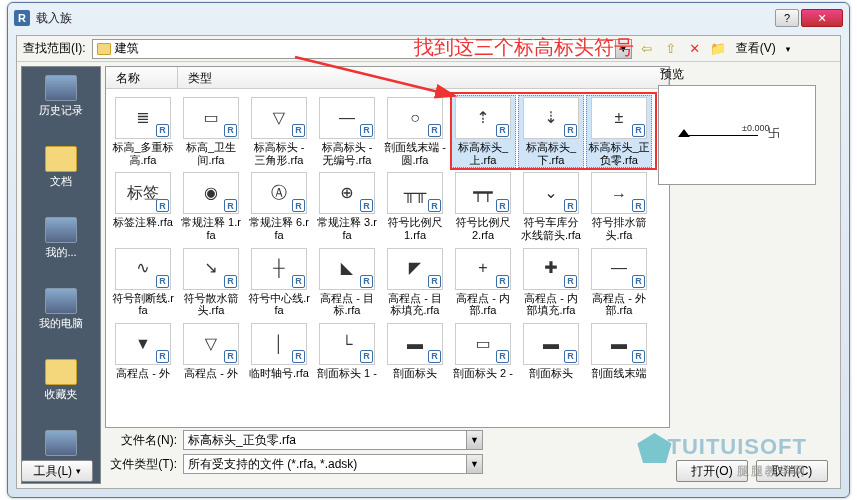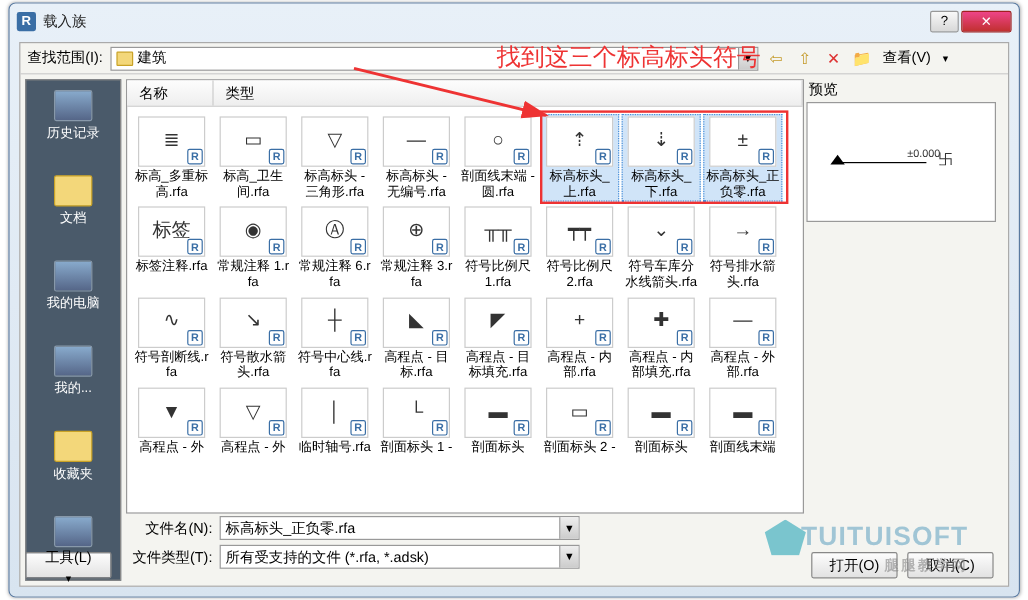--- a/index.html
+++ b/index.html
@@ -46,32 +46,32 @@
 .fp-header .col.type { flex: 1; }
 .fp-grid { flex: 1; overflow: auto; padding: 6px 4px 4px 4px; display: flex; flex-wrap: wrap; align-content: flex-start; gap: 2px 2px; position: relative; }
 .file-item { width: 66px; display: flex; flex-direction: column; align-items: center; font-size: 11px; text-align: center; padding: 2px; cursor: pointer; line-height: 1.15; }
 .file-item .thumb { width: 56px; height: 42px; border: 1px solid #ccc; background: #fff; margin-bottom: 2px; position: relative; display:flex; align-items:center; justify-content:center; font-size: 16px; color:#333; overflow:hidden; }
 .file-item .thumb .rbadge { position: absolute; right: 1px; bottom: 1px; width: 13px; height: 13px; background: #fff; border: 1px solid #3a6ea5; color: #3a6ea5; font-size: 9px; font-weight: bold; display:flex; align-items:center; justify-content:center; border-radius: 2px; }
 .file-item .fname { max-width: 64px; word-break: break-all; }
 .file-item.selected { background: #d0e4f8; border: 1px dotted #4a90d9; padding: 1px; }
 .highlight-box { position: absolute; border: 2px solid #e33; pointer-events: none; }
 
 
-.preview { position: absolute; right: 6px; top: 30px; width: 162px; bottom: 60px; }
+.preview { position: absolute; right: 20px; top: 30px; width: 162px; bottom: 60px; }
 .preview-lbl { font-size: 12px; margin-bottom: 2px; padding-left: 2px; }
 .preview-box { width: 158px; height: 100px; border: 1px solid #999; background: #fff; display:flex; align-items:center; justify-content:center; font-size: 10px; color:#333; position: relative; }
 
 
 .bottom { position: absolute; left: 88px; right: 8px; bottom: 4px; height: 54px; font-size: 12px; }
 .field-row { display: flex; align-items: center; gap: 6px; margin-bottom: 4px; }
 .field-row label { width: 72px; text-align: right; }
 .field-row .combo { flex: 0 0 300px; height: 20px; border: 1px solid #999; background: #fff; padding: 0 18px 0 4px; position: relative; display:flex; align-items:center; }
 .field-row .combo .dd { position:absolute; right:0; top:0; bottom:0; width:16px; background:linear-gradient(#eee,#ccc); border-left:1px solid #999; display:flex; align-items:center; justify-content:center; font-size:9px; }
 .btn { min-width: 72px; height: 22px; border: 1px solid #888; background: linear-gradient(#fdfdfd,#e2e2e2); font-size: 12px; border-radius: 2px; cursor: pointer; display:flex; align-items:center; justify-content:center; padding: 0 8px; }
-.tools-btn { position: absolute; left: 4px; bottom: 6px; flex-direction: column; }
+.tools-btn { position: absolute; left: 4px; bottom: 6px; }
 
 
 .annotation { position: absolute; top: 34px; left: 414px; color: #e33; font-size: 20px; font-weight: 400; pointer-events: none; display:flex; align-items:center; }
 .arrow { position: absolute; top: 52px; left: 290px; width: 180px; height: 50px; pointer-events: none; }
 
 
 .watermark { position: absolute; right: 50px; bottom: 20px; opacity: .6; pointer-events: none; font-size: 22px; font-weight: bold; color: #6aa7c4; letter-spacing: 1px; }
 .watermark .sub { font-size: 12px; color: #888; letter-spacing: 2px; display:block; text-align:right; }
 .watermark .logo { display:inline-block; width: 38px; height: 30px; background: #2aa6b8; clip-path: polygon(50% 0, 95% 35%, 80% 100%, 20% 100%, 5% 35%); margin-right: -6px; vertical-align: middle; }
 
@@ -112,25 +112,25 @@
         <div class="sb-item">
           <div class="sb-ic monitor"></div>
           <span>历史记录</span>
         </div>
         <div class="sb-item">
           <div class="sb-ic folder"></div>
           <span>文档</span>
         </div>
         <div class="sb-item">
           <div class="sb-ic monitor"></div>
+          <span>我的...</span>
+        </div>
+        <div class="sb-item">
+          <div class="sb-ic monitor"></div>
           <span>我的电脑</span>
-        </div>
-        <div class="sb-item">
-          <div class="sb-ic monitor"></div>
-          <span>我的...</span>
         </div>
         <div class="sb-item">
           <div class="sb-ic folder"></div>
           <span>收藏夹</span>
         </div>
         <div class="sb-item">
           <div class="sb-ic monitor"></div>
           <span>桌面</span>
         </div>
         <div class="sb-item">

